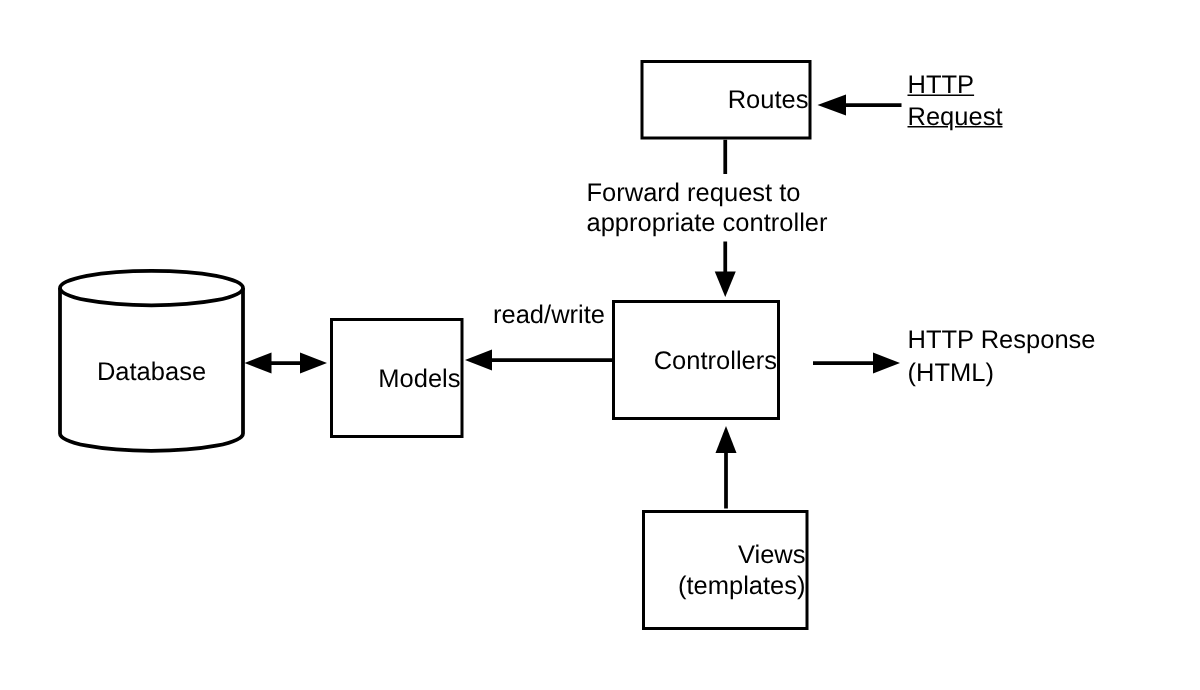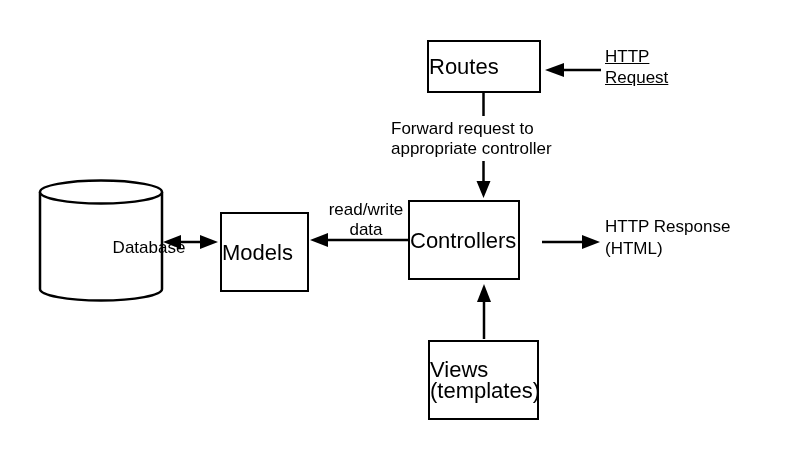--- a/index.html
+++ b/index.html
@@ -23,36 +23,35 @@
     width: 800px;
     height: 460px;
   }
   .box {
     position: absolute;
     box-sizing: border-box;
     border: 2.5px solid #000000;
     background: #ffffff;
     display: flex;
     flex-direction: column;
-    align-items: flex-start;
+    align-items: flex-end;
     justify-content: center;
-    font-size: 22px;
+    font-size: 17px;
     line-height: 21px;
     text-align: center;
   }
   .box-routes      { left: 427px; top: 40px;  width: 114px; height: 53px; }
   .box-models      { left: 220px; top: 212px; width: 89px;  height: 80px; }
   .box-controllers { left: 408px; top: 200px; width: 112px; height: 80px; }
   .box-views       { left: 428px; top: 340px; width: 111px; height: 80px; }
   .db-label {
     position: absolute;
     left: 40px; top: 206px; width: 122px; height: 84px;
     display: flex; align-items: center; justify-content: center;
     font-size: 17px;
-    margin-left: 48px;
   }
   .note {
     position: absolute;
     font-size: 17px;
     white-space: nowrap;
   }
   .note-http-request  { left: 605px; top: 46px;  line-height: 21px; text-decoration: underline; }
   .note-forward       { left: 391px; top: 119px; line-height: 20px; }
   .note-read-write    { left: 326px; top: 200px; line-height: 20px; width: 80px; text-align: center; }
   .note-http-response { left: 605px; top: 216px; line-height: 22px; }
@@ -129,21 +128,20 @@
     <div>Request</div>
   </div>
 
   <div class="note note-forward">
     <div>Forward request to</div>
     <div>appropriate controller</div>
   </div>
 
   <div class="note note-read-write">
     <div>read/write</div>
-    <div>data</div>
   </div>
 
   <div class="note note-http-response">
     <div>HTTP Response</div>
     <div>(HTML)</div>
   </div>
 
 </div>
 
 </body></html>

